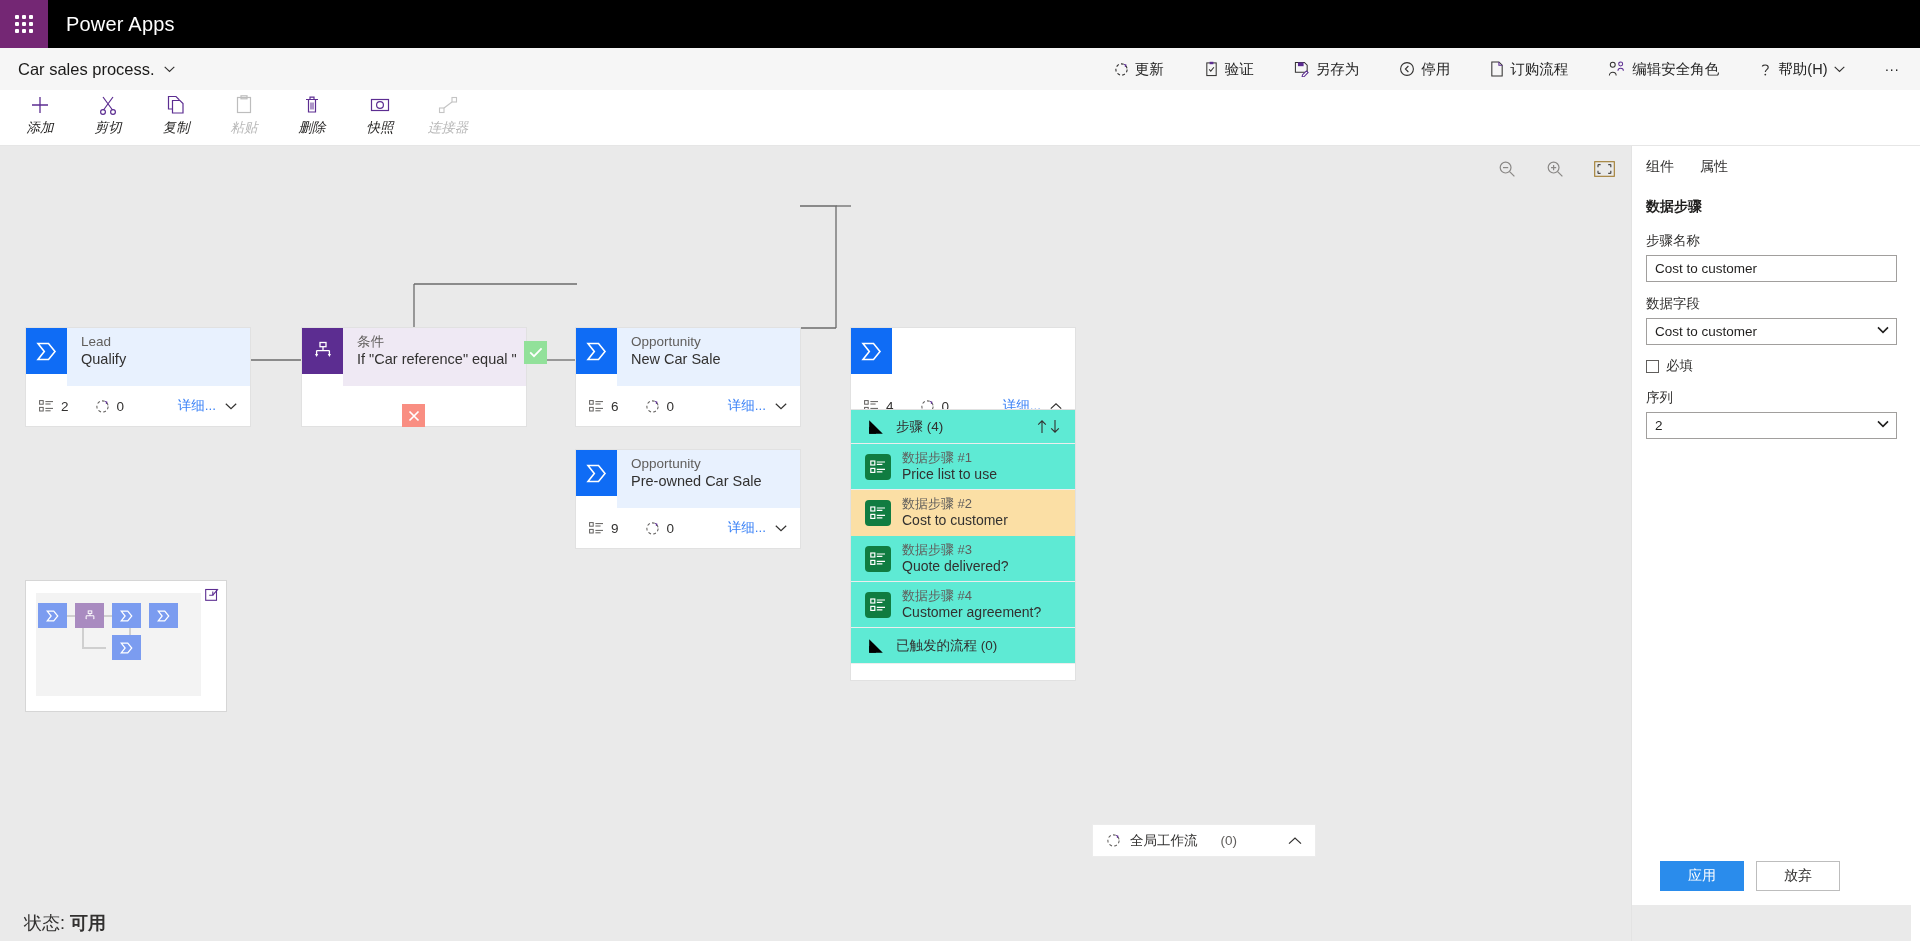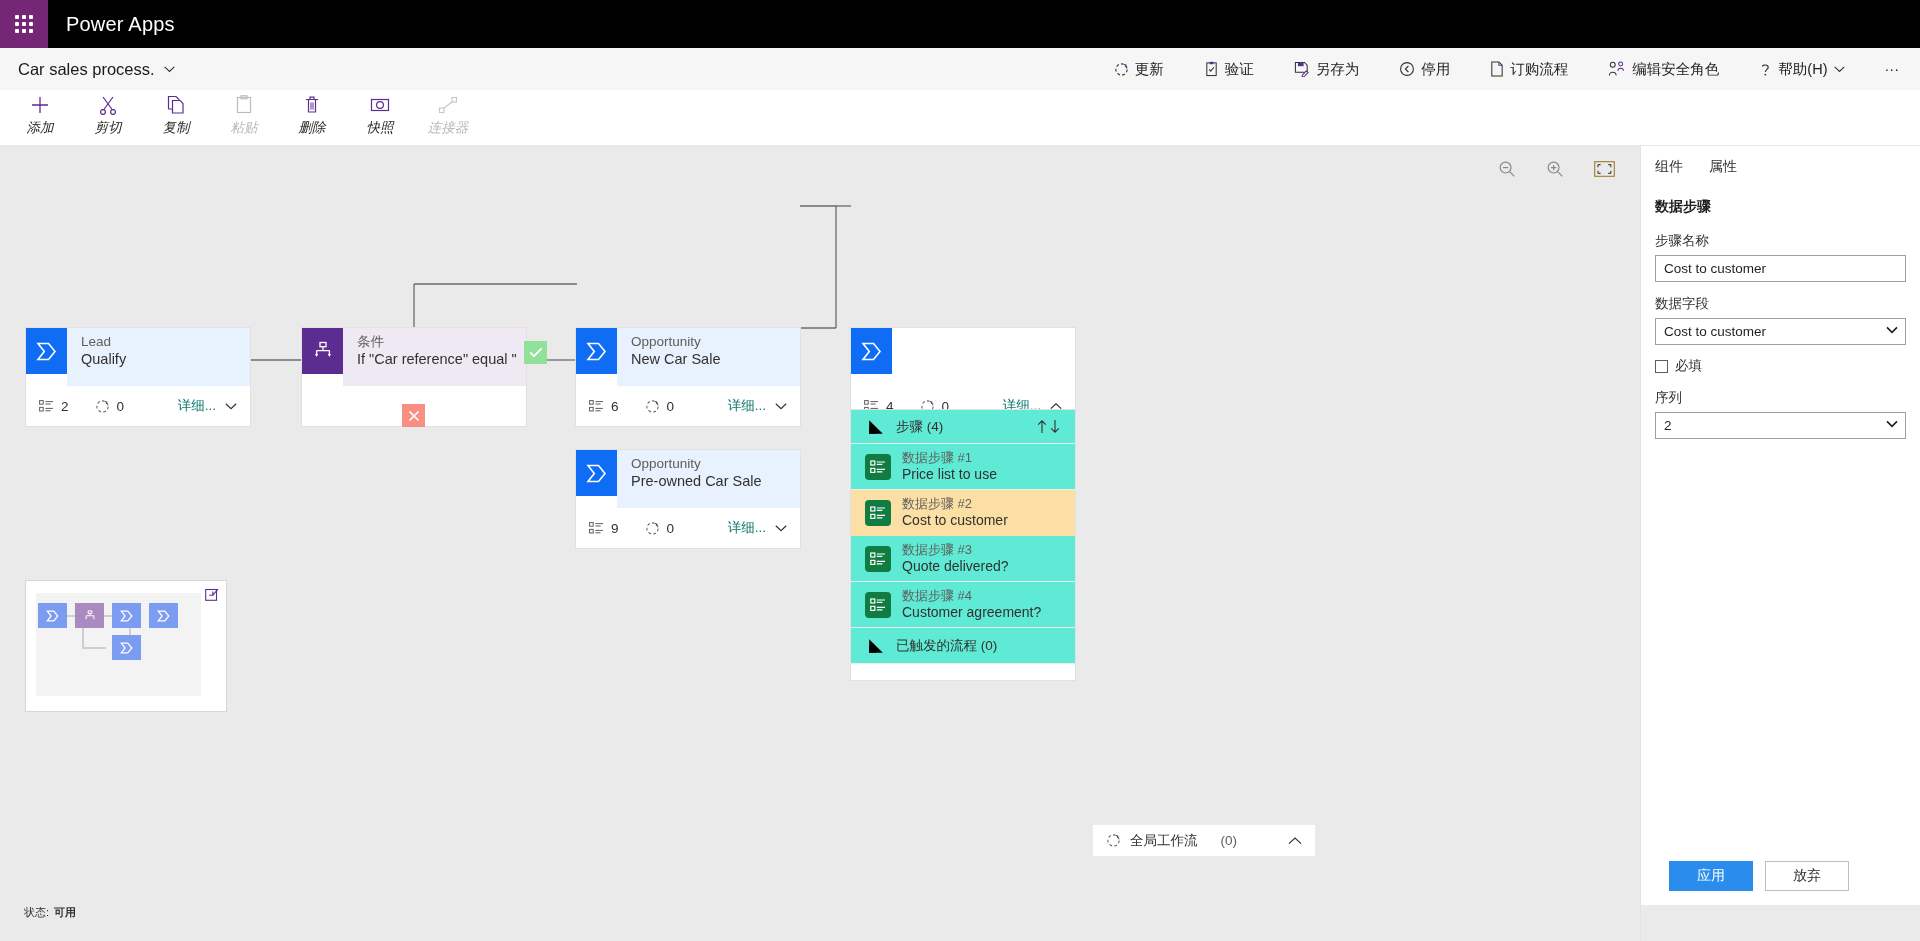--- a/index.html
+++ b/index.html
@@ -94,21 +94,21 @@
     font-size: 14.5px; color: #323130; line-height: 18px;
     white-space: nowrap; overflow: hidden; text-overflow: clip;
   }
   .stage-foot {
     height: 40px; display: flex; align-items: center; padding: 0 13px; gap: 26px;
     background: #ffffff; font-size: 13.5px; color: #323130;
   }
   .metric { display: flex; align-items: center; gap: 7px; }
   .details {
     margin-left: auto; display: flex; align-items: center; gap: 9px;
-    color: #0f766e; font-size: 13.5px; cursor: pointer;
+    color: #3b82f6; font-size: 13.5px; cursor: pointer;
   }
 
   .branch-badge {
     position: absolute; width: 23px; height: 23px;
     display: flex; align-items: center; justify-content: center;
   }
   .branch-badge.yes { background: #92e19a; }
   .branch-badge.no { background: #f98e82; }
 
   
@@ -164,28 +164,28 @@
     position: absolute; left: 1093px; top: 679px; width: 222px; height: 31px;
     background: #ffffff; display: flex; align-items: center; padding: 0 13px; gap: 9px;
     font-size: 13.5px; color: #323130; box-shadow: 0 0 0 1px #ececec;
   }
   .gwf .cnt { color: #605e5c; margin-left: 14px; }
   .gwf .chev { margin-left: auto; cursor: pointer; }
 
   
   .statusbar {
     position: absolute; left: 0; bottom: 0; width: 1640px; height: 36px;
-    background: #eaeaea; display: flex; padding-left: 24px;
-    font-size: 11px; color: #323130; gap: 5px;
+    background: #eaeaea; display: flex; align-items: center; padding-left: 24px;
+    font-size: 18px; color: #323130; gap: 5px;
   }
   .statusbar .val { font-weight: bold; }
 
   
   .props {
-    position: absolute; right: 0; top: 146px; width: 280px; height: 795px;
+    position: absolute; right: 9px; top: 146px; width: 280px; height: 795px;
     background: #ffffff; border-left: 1px solid #e3e3e3;
   }
   .prop-tabs { display: flex; gap: 26px; padding: 12px 0 0 14px; }
   .prop-tab { font-size: 14px; color: #323130; cursor: pointer; padding-bottom: 4px; }
   .prop-body { padding: 18px 14px 0 14px; }
   .prop-head { font-size: 14px; font-weight: bold; color: #201f1e; margin-bottom: 16px; }
   .field-label { font-size: 13.5px; color: #323130; margin-bottom: 5px; }
   .txt-input {
     width: 100%; height: 27px; border: 1px solid #a19f9d; background: #fff;
     font-size: 13.5px; color: #201f1e; padding: 0 8px;

